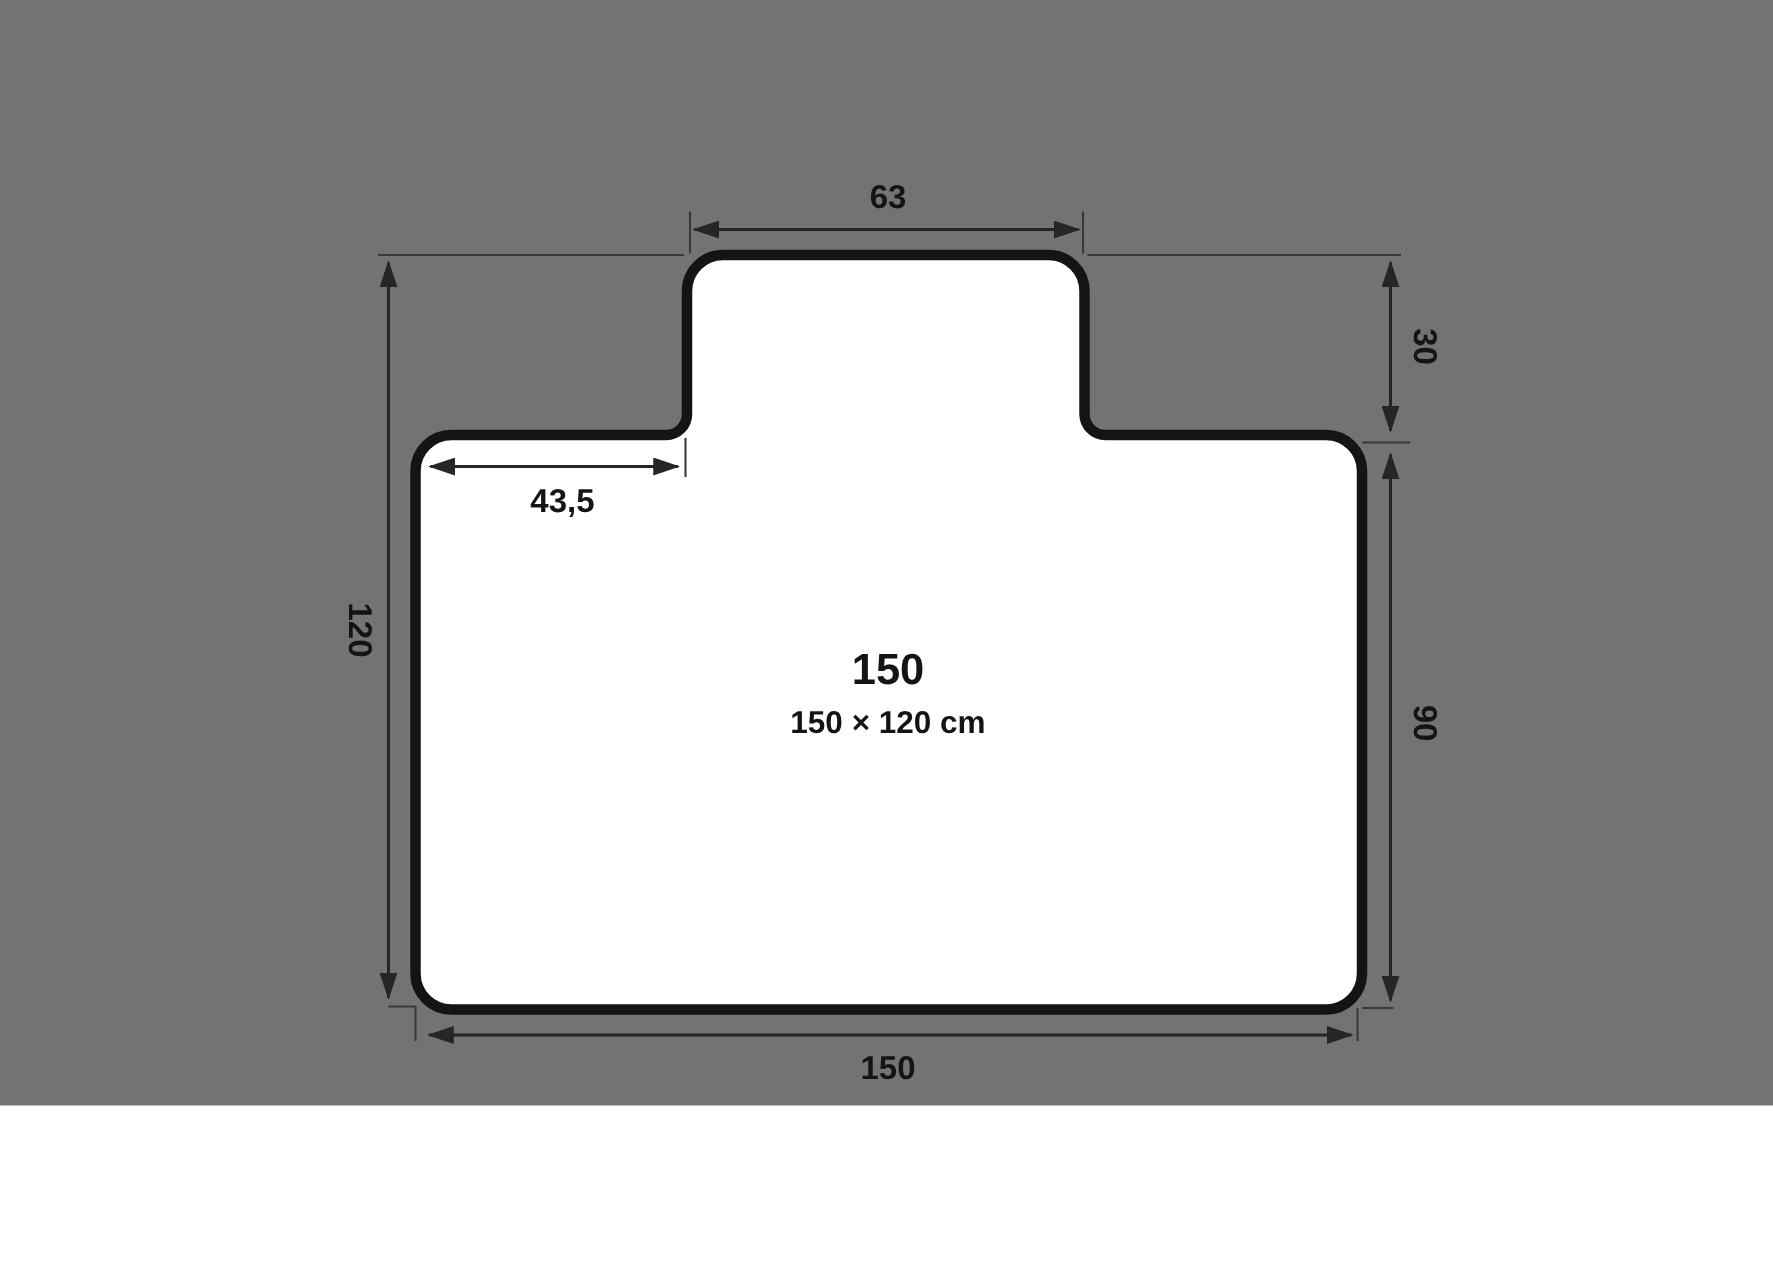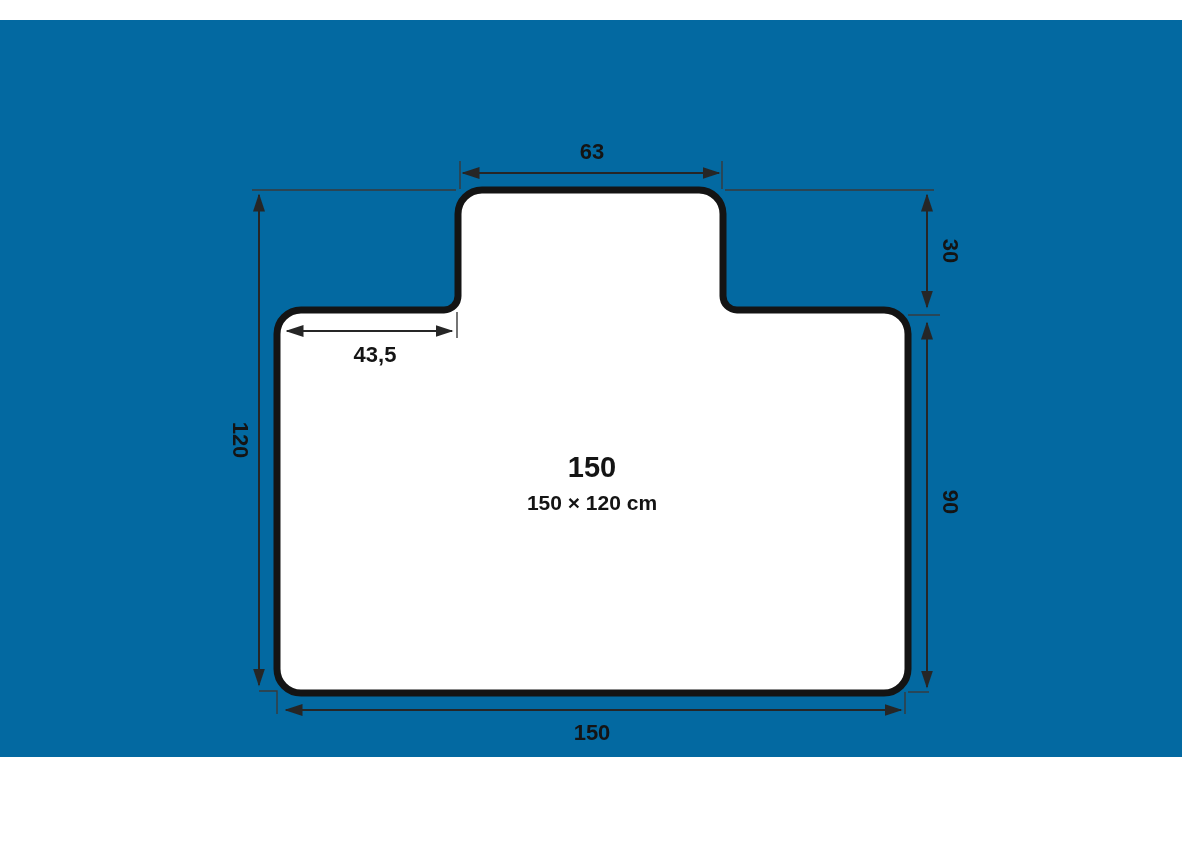--- a/index.html
+++ b/index.html
@@ -8,22 +8,21 @@
     background: #ffffff;
     width: 1182px;
     height: 852px;
     overflow: hidden;
     font-family: "Liberation Sans", sans-serif;
   }
   .stage {
     position: relative;
     width: 1182px;
     height: 737px;
-    background: #0369a1;
-    margin-top: 20px;
+    background: #737373;
   }
   svg { display: block; }
   .mat-outline {
     fill: #ffffff;
     stroke: #141414;
     stroke-width: 7;
     stroke-linejoin: round;
   }
   .dim-line {
     stroke: #262626;

